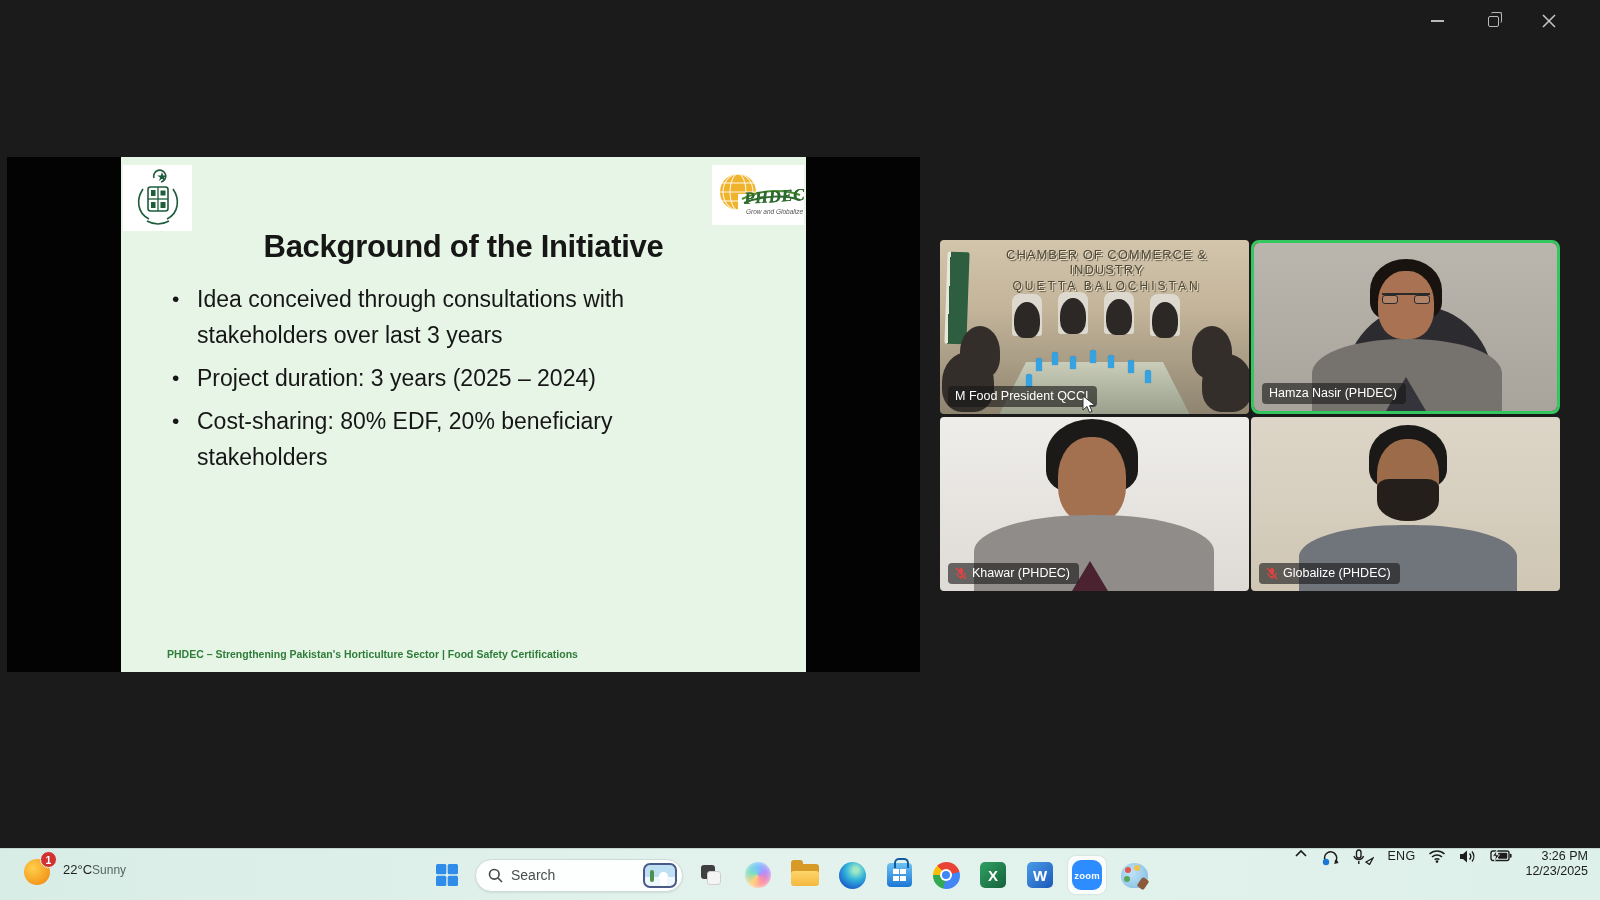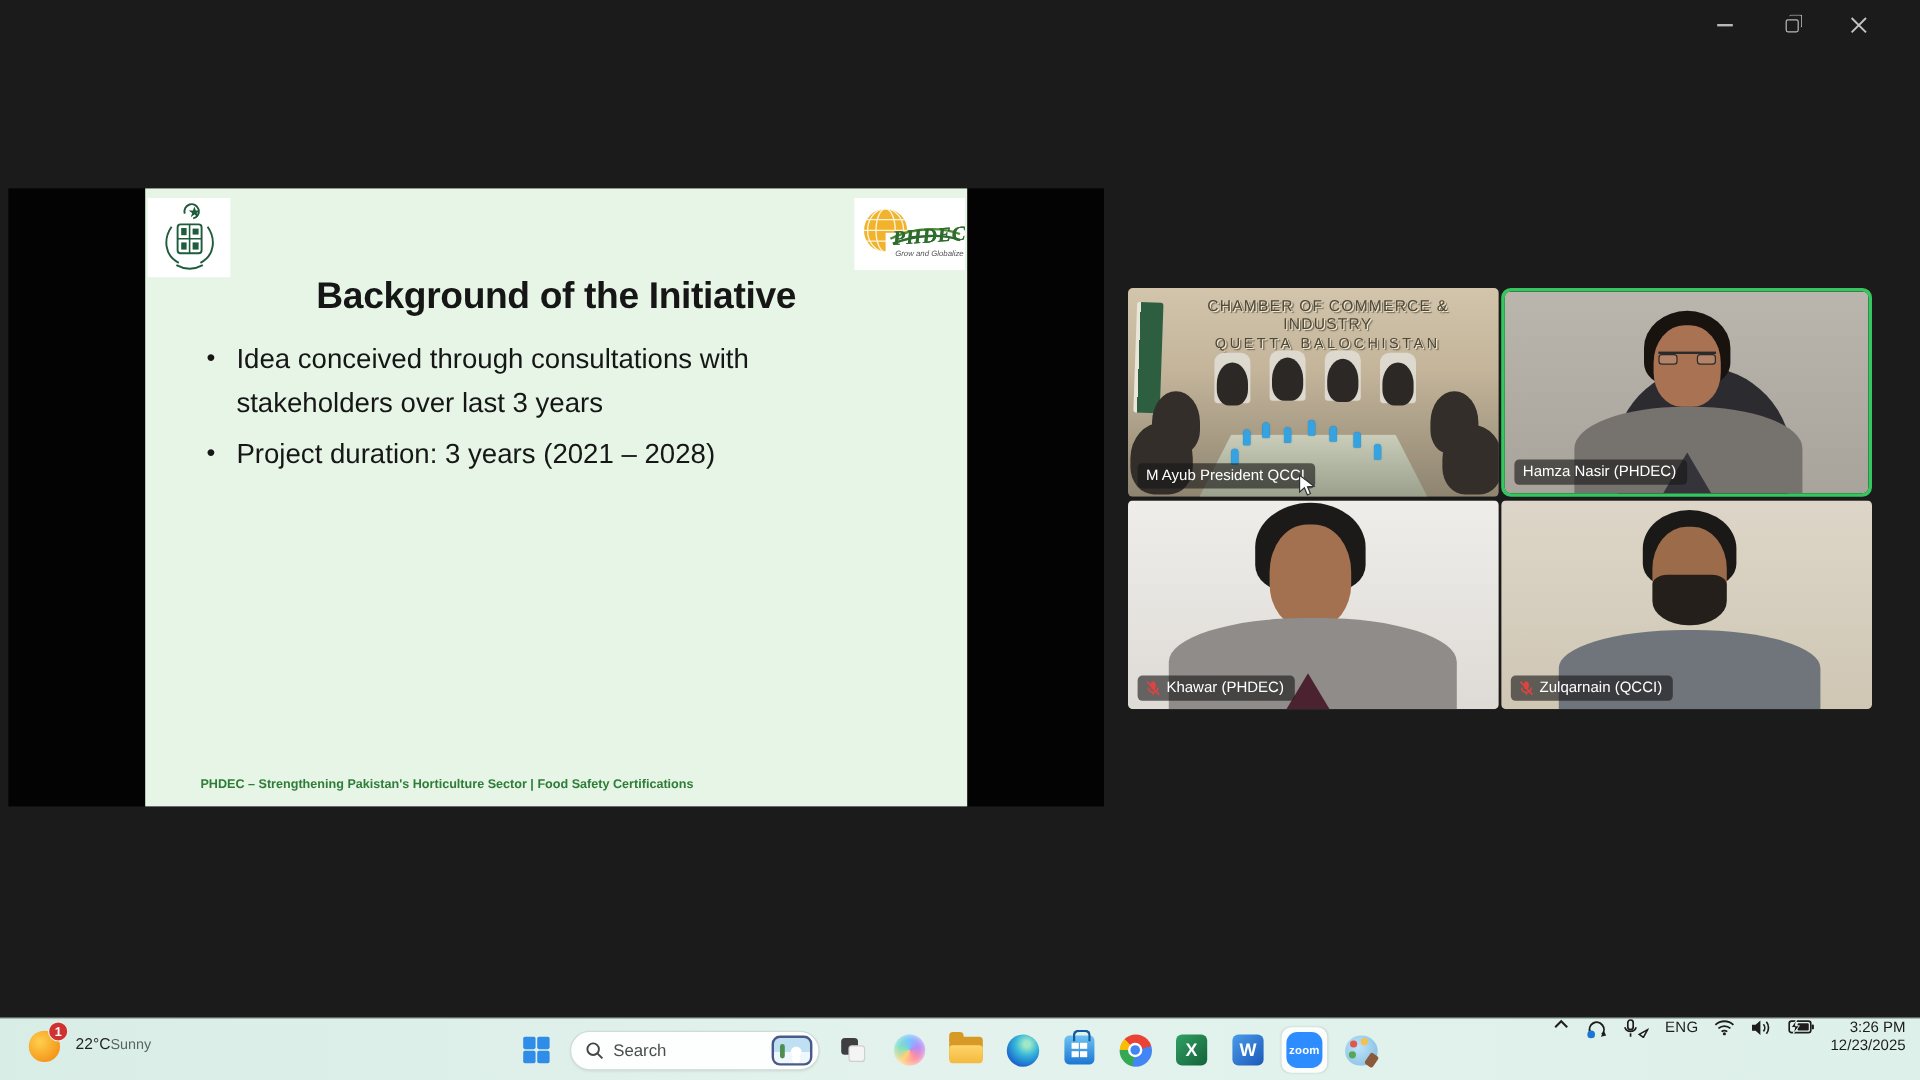--- a/index.html
+++ b/index.html
@@ -192,21 +192,22 @@
         </g>
       </svg>
       <span class="phdec-name">PHDEC</span>
       <span class="phdec-tagline">Grow and Globalize</span>
     </div>
 
     <h1 class="slide-title">Background of the Initiative</h1>
 
     <ul class="bullets">
       <li>Idea conceived through consultations with stakeholders over last 3 years</li>
-      <li>Project duration: 3 years (2021 – 2028)</li>
+      <li>Project duration: 3 years (2025 – 2024)</li>
+      <li>Cost-sharing: 80% EDF, 20% beneficiary stakeholders</li>
     </ul>
 
     <div class="slide-footer">PHDEC – Strengthening Pakistan's Horticulture Sector | Food Safety Certifications</div>
   </div>
 </div>
 
 <div class="video-grid">
 
   <div class="tile">
     <div class="scene-conf">
@@ -231,21 +232,21 @@
       <div class="bottle" style="left:96px; top:118px;"></div>
       <div class="bottle" style="left:112px; top:112px;"></div>
       <div class="bottle" style="left:130px; top:116px;"></div>
       <div class="bottle" style="left:150px; top:110px;"></div>
       <div class="bottle" style="left:168px; top:115px;"></div>
       <div class="bottle" style="left:188px; top:120px;"></div>
       <div class="bottle" style="left:205px; top:130px;"></div>
       <div class="bottle" style="left:86px; top:134px;"></div>
     </div>
     <div class="name-tag">
-      <span>M Ayub President QCCI</span>
+      <span>M Food President QCCI</span>
     </div>
   </div>
 
   <div class="tile active">
     <div class="scene-person" style="background:linear-gradient(#bab5ad,#a8a39b);">
       <div class="p-chair" style="left:90px; bottom:-55px; width:150px; height:160px;"></div>
       <div class="p-hair" style="left:116px; top:16px; width:72px; height:62px; background:#18130f;"></div>
       <div class="p-face" style="left:124px; top:28px; width:56px; height:68px; background:#a87253;"></div>
       <div class="glasses" style="left:128px; top:50px; width:48px;">
           <i></i>
@@ -292,21 +293,21 @@
       <span class="mic-muted">
         <svg width="12" height="13" viewBox="0 0 12 13">
             <g stroke="#e04343" stroke-width="1.4" fill="#e04343">
               <rect x="4" y="1" width="4" height="6.5" rx="2" stroke="none"></rect>
               <path d="M2,6 a4,4 0 0 0 8,0" fill="none"></path>
               <line x1="6" y1="10" x2="6" y2="12" fill="none"></line>
               <line x1="1" y1="1" x2="11" y2="12" stroke="#e04343"></line>
             </g>
           </svg>
       </span>
-      <span>Zulqarnain (QCCI)</span>
+      <span>Globalize (PHDEC)</span>
     </div>
   </div>
 </div>
 
 <svg class="cursor" width="15" height="20" viewBox="0 0 15 20">
   <polygon points="1,1 1,15 5,11.5 7.5,17.5 10,16.3 7.6,10.6 13,10.3" fill="#fff" stroke="#333" stroke-width="1"></polygon>
 </svg>
 
 <div class="taskbar">
 

